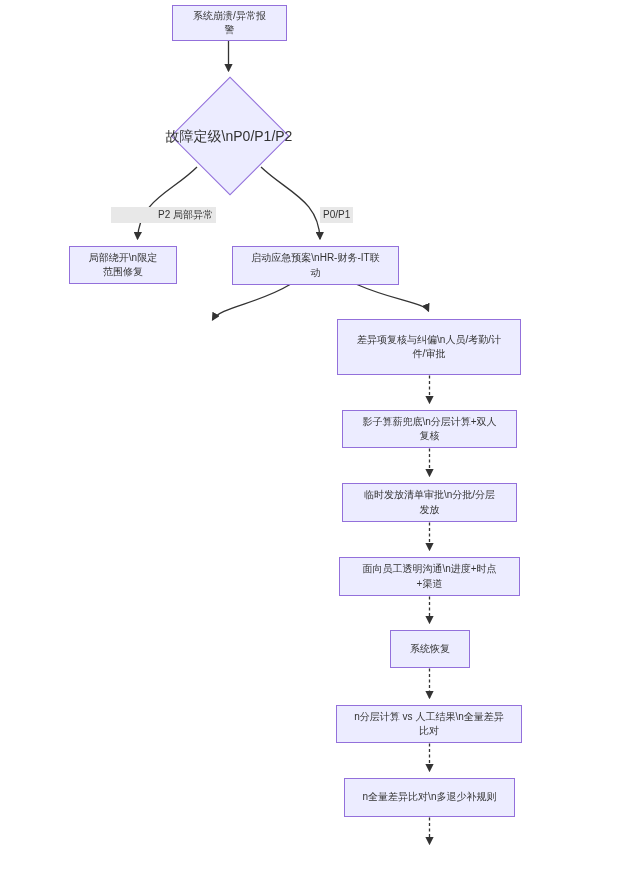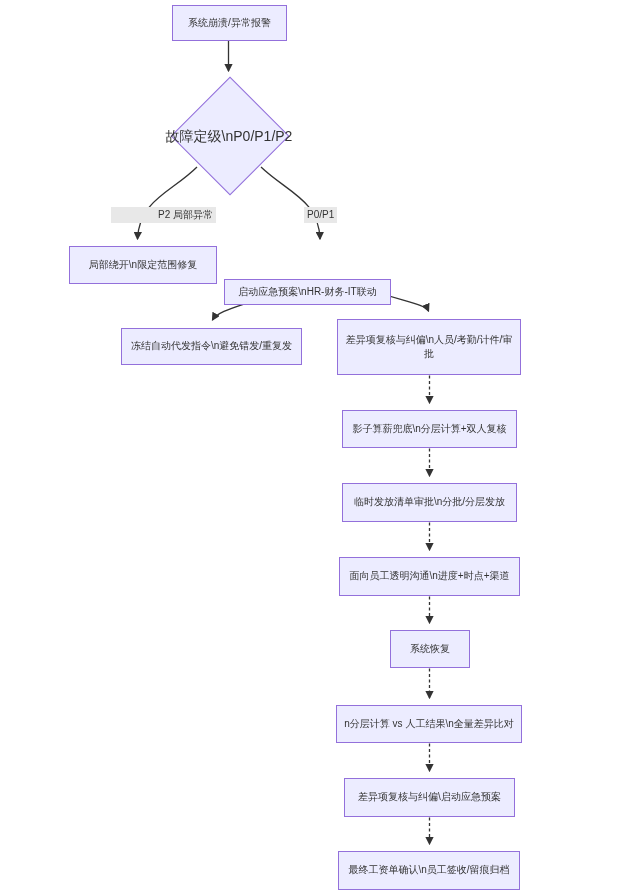--- a/index.html
+++ b/index.html
@@ -8,21 +8,21 @@
     font-family:"Liberation Sans","DejaVu Sans",sans-serif;color:#333333;
   }
   #edges{position:absolute;left:0;top:0;width:620px;height:894px;}
   .edge{fill:none;stroke:#333333;stroke-width:1.3px;}
   .edge.dashed{stroke-dasharray:3,2.5;}
   .node{
     position:absolute;box-sizing:border-box;
     background:#ECECFF;border:1px solid #9370DB;
     display:flex;align-items:center;justify-content:center;
     text-align:center;font-size:10px;line-height:1.45;color:#333333;
-    padding:2px 7px;
+    padding:2px 17px;
   }
   .diamond-shape{
     position:absolute;left:188px;top:94px;width:82px;height:82px;
     background:#ECECFF;border:1px solid #9370DB;
     transform:rotate(45deg);
   }
   .diamond-label{
     position:absolute;left:154px;top:128px;width:150px;
     text-align:center;font-size:14px;color:#333333;
   }
@@ -54,39 +54,37 @@
     <path class="edge dashed" d="M429.5,668.5 L429.5,698" marker-end="url(#arrow)"></path>
     <path class="edge dashed" d="M429.5,743.5 L429.5,771" marker-end="url(#arrow)"></path>
     <path class="edge dashed" d="M429.5,817.5 L429.5,844" marker-end="url(#arrow)"></path>
   </svg>
 
   <div class="node" style="left:172px;top:5px;width:115px;height:36px;">系统崩溃/异常报警</div>
 
   <div class="diamond-shape"></div>
   <div class="diamond-label">故障定级\nP0/P1/P2</div>
 
-  <div class="node" style="left:69px;top:246px;width:148px;height:38px;">局部绕开\n限定范围修复</div>
+  <div class="node" style="left:69px;top:246px;width:108px;height:38px;">局部绕开\n限定范围修复</div>
 
-  <div class="node" style="left:224px;top:246px;width:167px;height:26px;margin-top:33px;">启动应急预案\nHR-财务-IT联动</div>
+  <div class="node" style="left:232px;top:246px;width:167px;height:39px;">启动应急预案\nHR-财务-IT联动</div>
 
-  <div class="node" style="left:121px;top:328px;width:181px;height:37px;">冻结自动代发指令\n避免错发/重复发</div>
 
   <div class="node" style="left:337px;top:319px;width:184px;height:56px;">差异项复核与纠偏\n人员/考勤/计件/审批</div>
 
   <div class="node" style="left:342px;top:483px;width:175px;height:39px;">临时发放清单审批\n分批/分层发放</div>
 
   <div class="node" style="left:342px;top:410px;width:175px;height:38px;">影子算薪兜底\n分层计算+双人复核</div>
 
   <div class="node" style="left:390px;top:630px;width:80px;height:38px;">系统恢复</div>
 
   <div class="node" style="left:339px;top:557px;width:181px;height:39px;">面向员工透明沟通\n进度+时点+渠道</div>
 
   <div class="node" style="left:336px;top:705px;width:186px;height:38px;">n分层计算 vs 人工结果\n全量差异比对</div>
 
-  <div class="node" style="left:344px;top:778px;width:171px;height:39px;">差异项复核与纠偏\启动应急预案</div>
+  <div class="node" style="left:344px;top:778px;width:171px;height:39px;">n全量差异比对\n多退少补规则</div>
 
-  <div class="node" style="left:338px;top:851px;width:182px;height:39px;">最终工资单确认\n员工签收/留痕归档</div>
 
   <div class="edge-label" style="left:111px;top:207px;padding-left:47px;">P2 局部异常</div>
 
-  <div class="edge-label" style="left:304px;top:207px;">P0/P1</div>
+  <div class="edge-label" style="left:320px;top:207px;">P0/P1</div>
 
 </div>
 
 </body></html>

